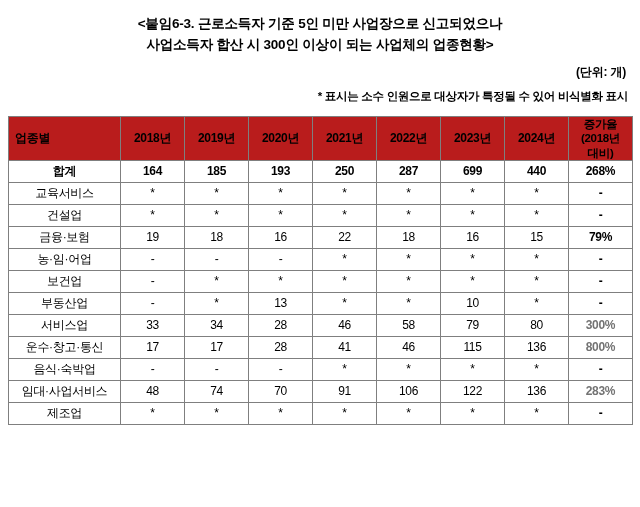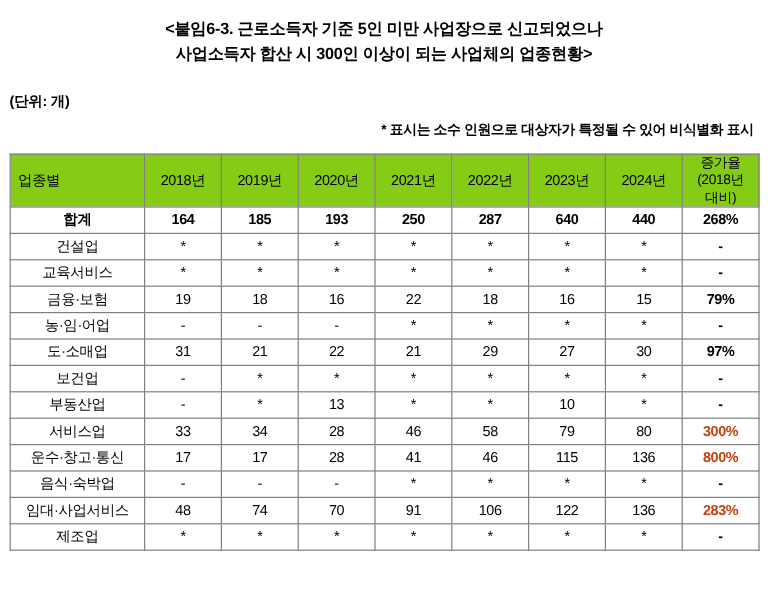--- a/index.html
+++ b/index.html
@@ -23,23 +23,24 @@
   }
   .title-block {
     text-align: center;
     font-weight: bold;
     font-size: 13.5px;
     line-height: 1.55;
     letter-spacing: -0.2px;
     margin-top: 4px;
   }
   .unit-line {
-    font-size: 12px;
-    font-weight: bold;
-    margin-top: 20px;
+    text-align: right;
+    font-size: 12px;
+    font-weight: bold;
+    margin-top: 8px;
     padding-right: 6px;
     letter-spacing: -0.2px;
   }
   .note-line {
     text-align: right;
     font-size: 11.5px;
     font-weight: bold;
     margin-top: 8px;
     padding-right: 4px;
     letter-spacing: -0.3px;
@@ -54,22 +55,22 @@
   table.data-table th,
   table.data-table td {
     border: 1px solid #7f7f7f;
     padding: 0;
     height: 21px;
     text-align: center;
     vertical-align: middle;
     letter-spacing: -0.3px;
   }
   thead th {
-    background: #84cc16;
-    font-weight: normal;
+    background: #b91c1c;
+    font-weight: bold;
     font-size: 12px;
     height: 46px;
   }
   thead th.first-col {
     text-align: left;
     padding-left: 6px;
   }
   th.growth-col {
     line-height: 1.25;
     font-size: 11.5px;
@@ -84,21 +85,21 @@
     font-weight: bold;
   }
   td.num {
     font-size: 12px;
   }
   td.growth {
     font-weight: bold;
     font-size: 12px;
   }
   td.growth.red {
-    color: #c2410c;
+    color: #737373;
   }
   td.dash, td.star {
     font-size: 12px;
   }
   .col-0 { width: 112px; }
   .col-n { width: 64px; }
   .col-g { width: 64px; }
 </style>
 </head>
 <body>
@@ -144,37 +145,37 @@
       </tr>
     </thead>
     <tbody id="table-body">
         <tr class="total-row">
           <td class="rowhead">합계</td>
           <td class="num">164</td>
           <td class="num">185</td>
           <td class="num">193</td>
           <td class="num">250</td>
           <td class="num">287</td>
-          <td class="num">640</td>
+          <td class="num">699</td>
           <td class="num">440</td>
           <td class="growth">268%</td>
         </tr>
         <tr>
+          <td class="rowhead">교육서비스</td>
+          <td class="num star">*</td>
+          <td class="num star">*</td>
+          <td class="num star">*</td>
+          <td class="num star">*</td>
+          <td class="num star">*</td>
+          <td class="num star">*</td>
+          <td class="num star">*</td>
+          <td class="growth">-</td>
+        </tr>
+        <tr>
           <td class="rowhead">건설업</td>
-          <td class="num star">*</td>
-          <td class="num star">*</td>
-          <td class="num star">*</td>
-          <td class="num star">*</td>
-          <td class="num star">*</td>
-          <td class="num star">*</td>
-          <td class="num star">*</td>
-          <td class="growth">-</td>
-        </tr>
-        <tr>
-          <td class="rowhead">교육서비스</td>
           <td class="num star">*</td>
           <td class="num star">*</td>
           <td class="num star">*</td>
           <td class="num star">*</td>
           <td class="num star">*</td>
           <td class="num star">*</td>
           <td class="num star">*</td>
           <td class="growth">-</td>
         </tr>
         <tr>
@@ -193,31 +194,20 @@
           <td class="num dash">-</td>
           <td class="num dash">-</td>
           <td class="num dash">-</td>
           <td class="num star">*</td>
           <td class="num star">*</td>
           <td class="num star">*</td>
           <td class="num star">*</td>
           <td class="growth">-</td>
         </tr>
         <tr>
-          <td class="rowhead">도·소매업</td>
-          <td class="num">31</td>
-          <td class="num">21</td>
-          <td class="num">22</td>
-          <td class="num">21</td>
-          <td class="num">29</td>
-          <td class="num">27</td>
-          <td class="num">30</td>
-          <td class="growth">97%</td>
-        </tr>
-        <tr>
           <td class="rowhead">보건업</td>
           <td class="num dash">-</td>
           <td class="num star">*</td>
           <td class="num star">*</td>
           <td class="num star">*</td>
           <td class="num star">*</td>
           <td class="num star">*</td>
           <td class="num star">*</td>
           <td class="growth">-</td>
         </tr>

